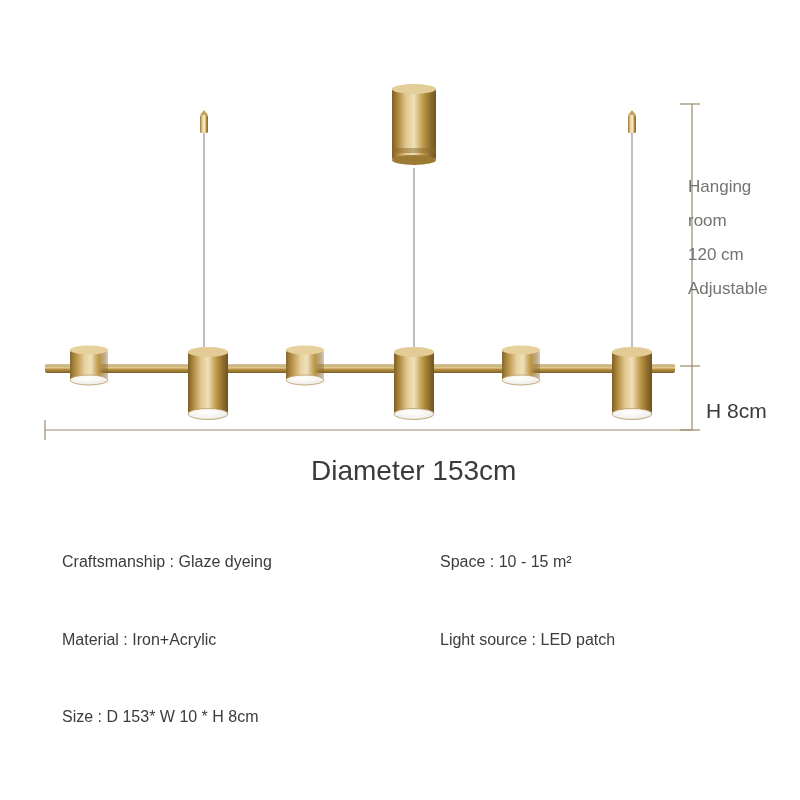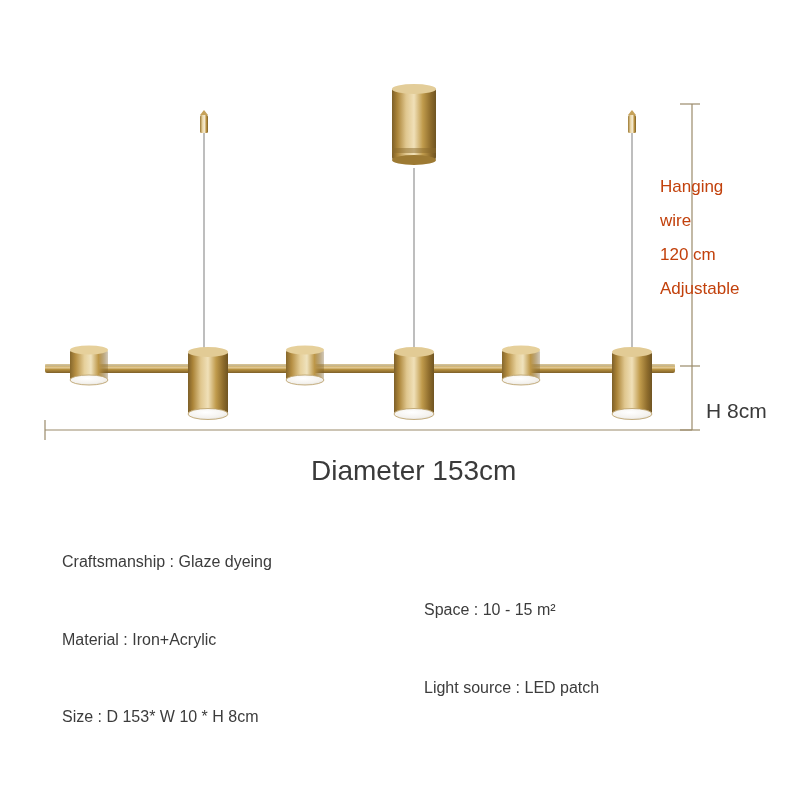--- a/index.html
+++ b/index.html
@@ -26,27 +26,27 @@
 
   .lbl {
     position: absolute;
     font-family: "Liberation Sans", sans-serif;
     color: #3a3a3a;
     white-space: nowrap;
   }
 
   
   #hanging-wire-label {
-    left: 660px;
+    left: 688px;
     top: 170px;
     font-size: 17px;
     line-height: 34px;
     white-space: normal;
     width: 100px;
-    color: #c2410c;
+    color: #737373;
   }
   #hanging-wire-label span { display: block; }
 
   #height-label {
     left: 706px;
     top: 383px;
     font-size: 21px;
     margin-top: 16px;
   }
 
@@ -65,21 +65,21 @@
     height: 280px;
   }
   .spec-item {
     position: absolute;
     font-size: 16px;
     color: #3c3c3c;
     line-height: 30px;
     white-space: pre-line;
   }
   .col-left  { left: 62px; width: 340px; }
-  .col-right { left: 424px; width: 340px; margin-top: 48px; }
+  .col-right { left: 440px; width: 340px; }
   .row1 { top: 27px; }
   .row2 { top: 105px; }
   .row3 { top: 182px; }
 </style>
 </head>
 <body>
 
 <svg id="diagram" viewBox="0 0 800 800" xmlns="http://www.w3.org/2000/svg">
   <defs>
     <linearGradient id="brassH" x1="0" y1="0" x2="0" y2="1">
@@ -188,21 +188,21 @@
 
     <line x1="680" y1="430" x2="700" y2="430"></line>
 
     <line x1="45" y1="430" x2="692" y2="430"></line>
     <line x1="45" y1="420" x2="45" y2="440"></line>
   </g>
 </svg>
 
 <div class="lbl" id="hanging-wire-label">
   <span>Hanging</span>
-  <span>wire</span>
+  <span>room</span>
   <span>120 cm</span>
   <span>Adjustable</span>
 </div>
 
 <div class="lbl" id="height-label">H 8cm</div>
 
 <div class="lbl" id="diameter-label">Diameter 153cm</div>
 
 <div class="specs">
   <div class="spec-item col-left row1">Craftsmanship : Glaze dyeing</div>

